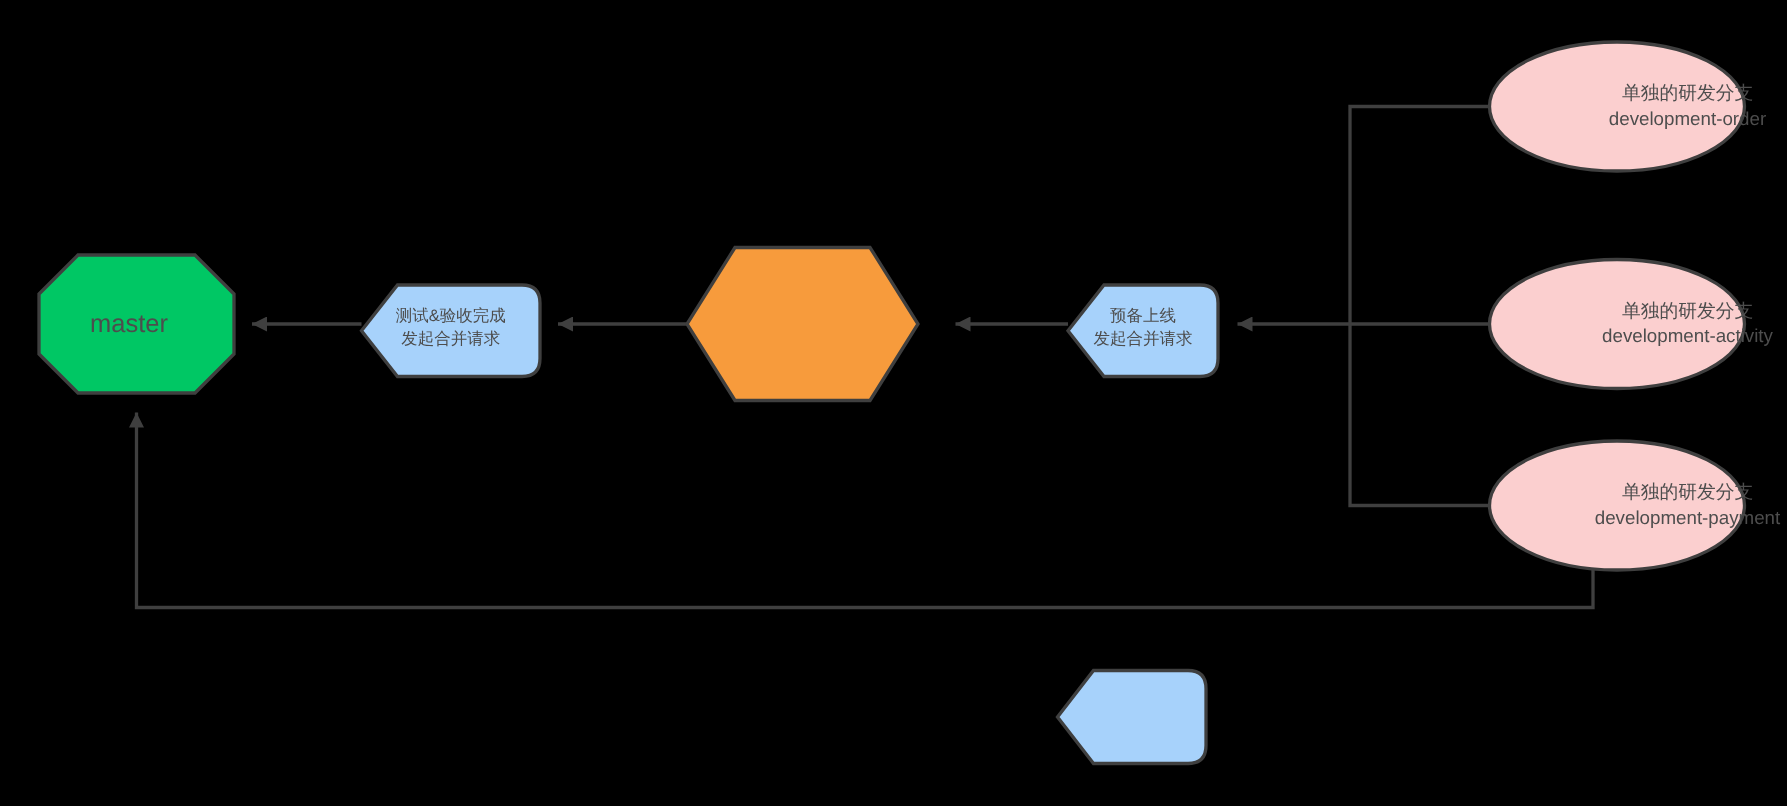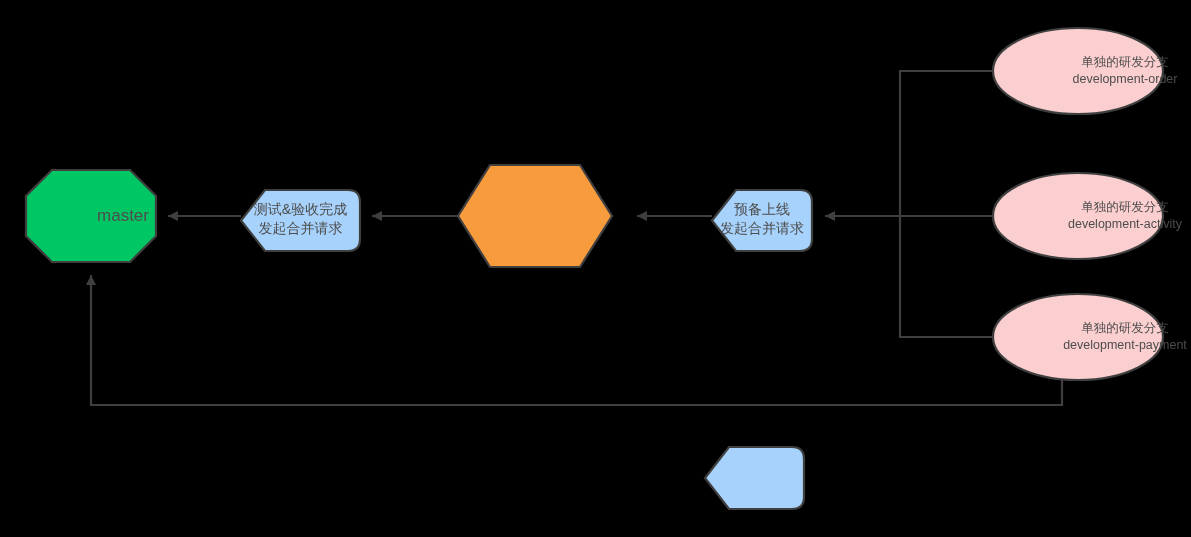--- a/index.html
+++ b/index.html
@@ -28,21 +28,21 @@
     flex-direction: column;
     align-items: center;
     justify-content: center;
     text-align: center;
     color: #4d4d4d;
     pointer-events: none;
     line-height: 1.35;
     white-space: nowrap;
   }
   .lbl-lg { font-size: 17px; }
-  .lbl-md { font-size: 14px; }
+  .lbl-md { font-size: 11px; }
   .lbl-sm { font-size: 12.5px; padding-left: 47px; }
 </style>
 </head>
 <body>
 
 <div id="canvas">
 
   <svg class="layer" viewBox="0 0 1191 537" xmlns="http://www.w3.org/2000/svg">
     <defs>
       <marker id="arrL" markerWidth="12" markerHeight="10" refX="10" refY="5" orient="auto-start-reverse" markerUnits="userSpaceOnUse">
@@ -78,21 +78,21 @@
 
     <path d="M 736 190 L 800 190 Q 812 190 812 202 L 812 239 Q 812 251 800 251 L 736 251 L 712 220.5 Z" fill="#a7d2fb" stroke="#3f3f3f" stroke-width="2.2"></path>
 
     <path d="M 729 447 L 792 447 Q 804 447 804 459 L 804 497 Q 804 509 792 509 L 729 509 L 705 478 Z" fill="#a7d2fb" stroke="#3f3f3f" stroke-width="2.2"></path>
 
     <ellipse cx="1078" cy="71" rx="85" ry="43" fill="#fbcfcf" stroke="#3f3f3f" stroke-width="2.2"></ellipse>
     <ellipse cx="1078" cy="216" rx="85" ry="43" fill="#fbcfcf" stroke="#3f3f3f" stroke-width="2.2"></ellipse>
     <ellipse cx="1078" cy="337" rx="85" ry="43" fill="#fbcfcf" stroke="#3f3f3f" stroke-width="2.2"></ellipse>
   </svg>
 
-  <div class="node-label lbl-lg" style="left:26px; top:196px; width:120px; height:40px;padding-left:37px;">
+  <div class="node-label lbl-lg" style="left:26px; top:196px; width:120px; height:40px;">
     <span>master</span>
   </div>
 
   <div class="node-label lbl-md" style="left:241px; top:196px; width:119px; height:45px;">
     <span>测试&amp;验收完成</span>
     <span>发起合并请求</span>
   </div>
 
 
   <div class="node-label lbl-md" style="left:712px; top:196px; width:100px; height:45px;">

